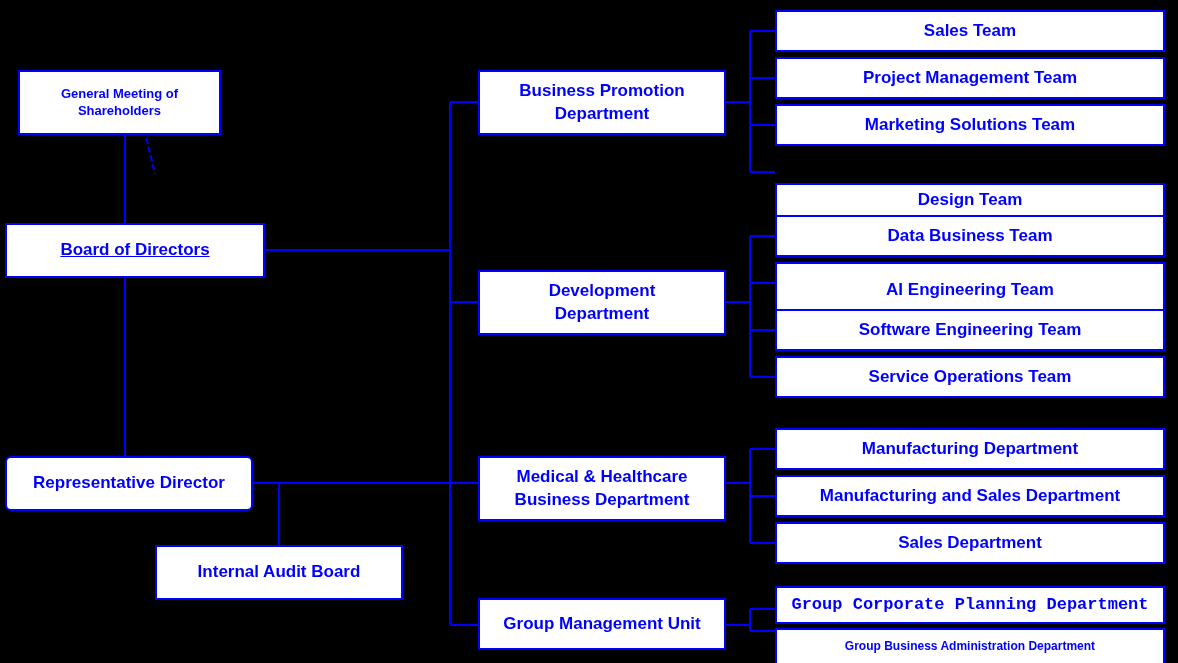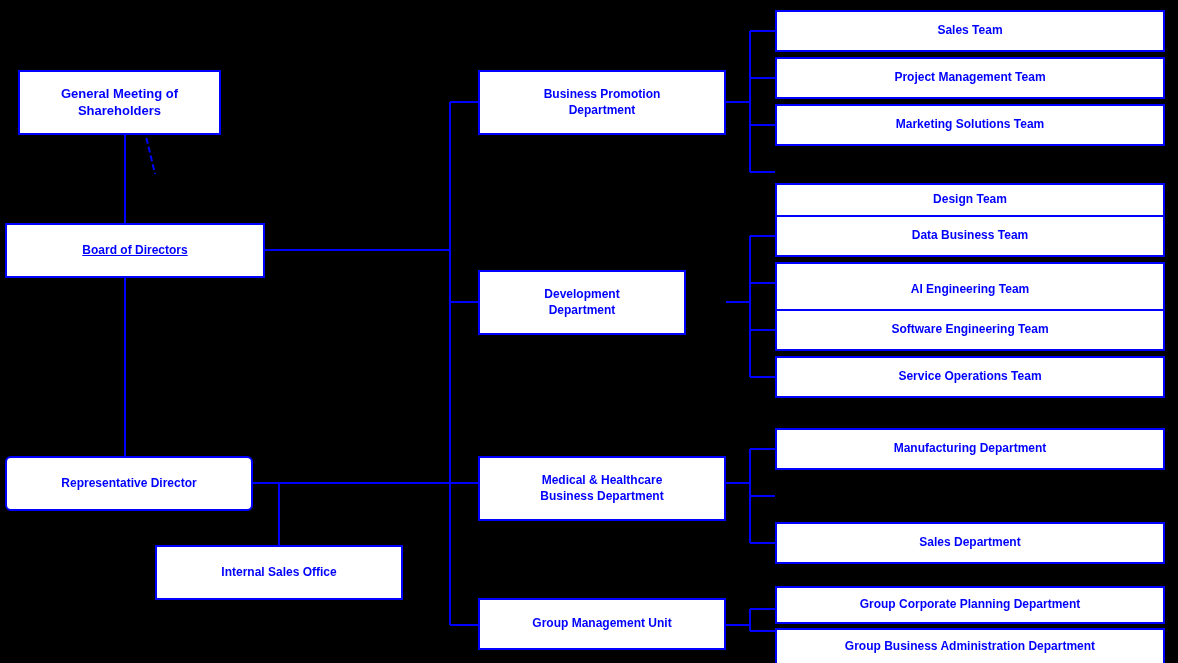--- a/index.html
+++ b/index.html
@@ -15,21 +15,21 @@
       width: 1178px;
       height: 663px;
       background: #000;
     }
     .box {
       position: absolute;
       background: #fff;
       border: 2px solid #00f;
       color: #00f;
       font-weight: bold;
-      font-size: 12px;
+      font-size: 17px;
       display: flex;
       align-items: center;
       justify-content: center;
       text-align: center;
       padding: 4px 8px;
       line-height: 1.3;
     }
     svg.lines {
       position: absolute;
       top: 0; left: 0;
@@ -105,28 +105,28 @@
 
   <div class="box" style="left:5px; top:223px; width:260px; height:55px;text-decoration:underline;">
     <span>Board of Directors</span>
   </div>
 
   <div class="box" style="left:5px; top:456px; width:248px; height:55px;border-radius:6px;">
     <span>Representative Director</span>
   </div>
 
   <div class="box" style="left:155px; top:545px; width:248px; height:55px;">
-    <span>Internal Sales Office</span>
+    <span>Internal Audit Board</span>
   </div>
 
   <div class="box" style="left:478px; top:70px; width:248px; height:65px;">
     <span>Business Promotion<br>Department</span>
   </div>
 
-  <div class="box" style="left:478px; top:270px; width:208px; height:65px;">
+  <div class="box" style="left:478px; top:270px; width:248px; height:65px;">
     <span>Development<br>Department</span>
   </div>
 
   <div class="box" style="left:478px; top:456px; width:248px; height:65px;">
     <span>Medical &amp; Healthcare<br>Business Department</span>
   </div>
 
   <div class="box" style="left:478px; top:598px; width:248px; height:52px;">
     <span>Group Management Unit</span>
   </div>
@@ -160,26 +160,29 @@
   </div>
 
   <div class="box" style="left:775px; top:356px; width:390px; height:42px;">
     <span>Service Operations Team</span>
   </div>
 
   <div class="box" style="left:775px; top:428px; width:390px; height:42px;">
     <span>Manufacturing Department</span>
   </div>
 
+  <div class="box" style="left:775px; top:475px; width:390px; height:42px;">
+    <span>Manufacturing and Sales Department</span>
+  </div>
 
   <div class="box" style="left:775px; top:522px; width:390px; height:42px;">
     <span>Sales Department</span>
   </div>
 
-  <div class="box" style="left:775px; top:586px; width:390px; height:38px;">
+  <div class="box" style="left:775px; top:586px; width:390px; height:38px;font-family:Liberation Mono, monospace;">
     <span>Group Corporate Planning Department</span>
   </div>
 
   <div class="box" style="left:775px; top:628px; width:390px; height:38px; font-size:12px;">
     <span>Group Business Administration Department</span>
   </div>
 
 </div>
 
 </body></html>

